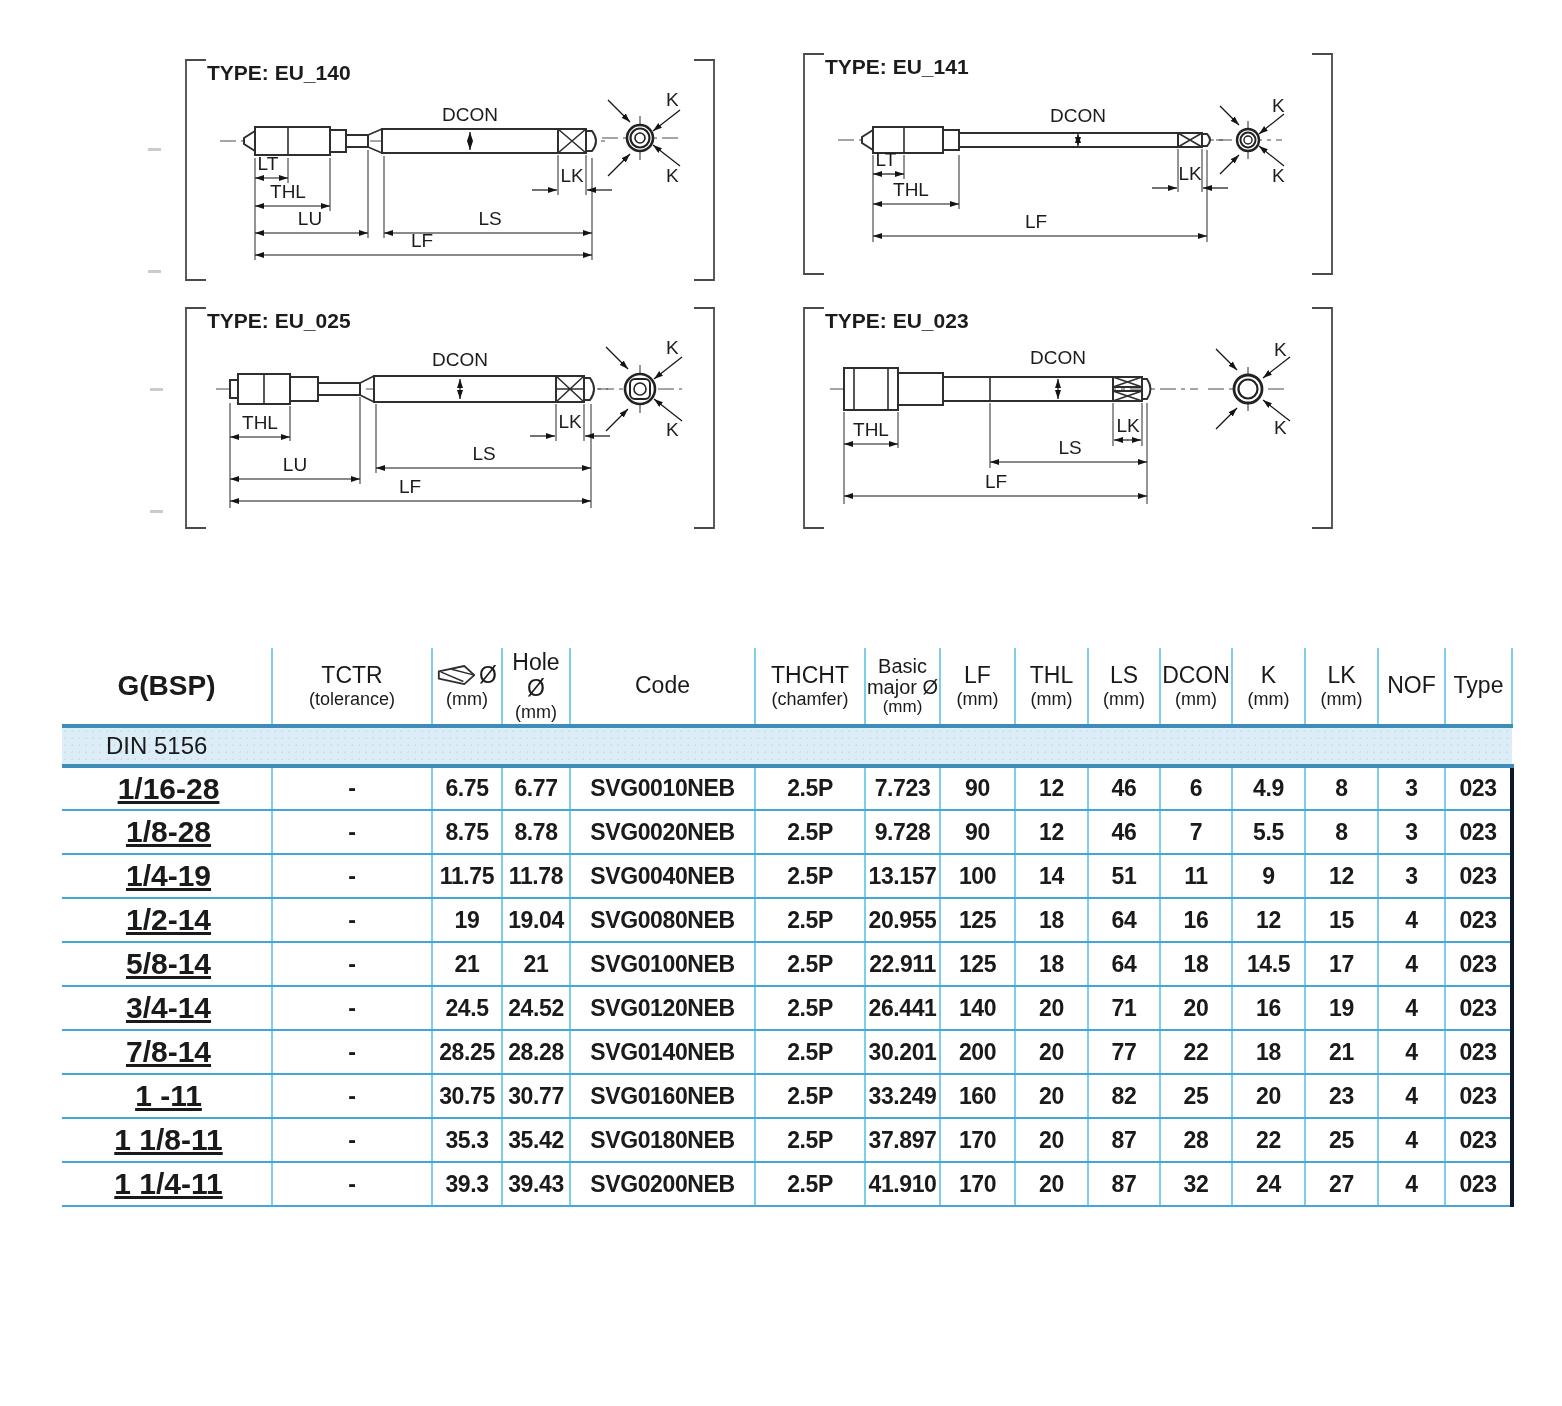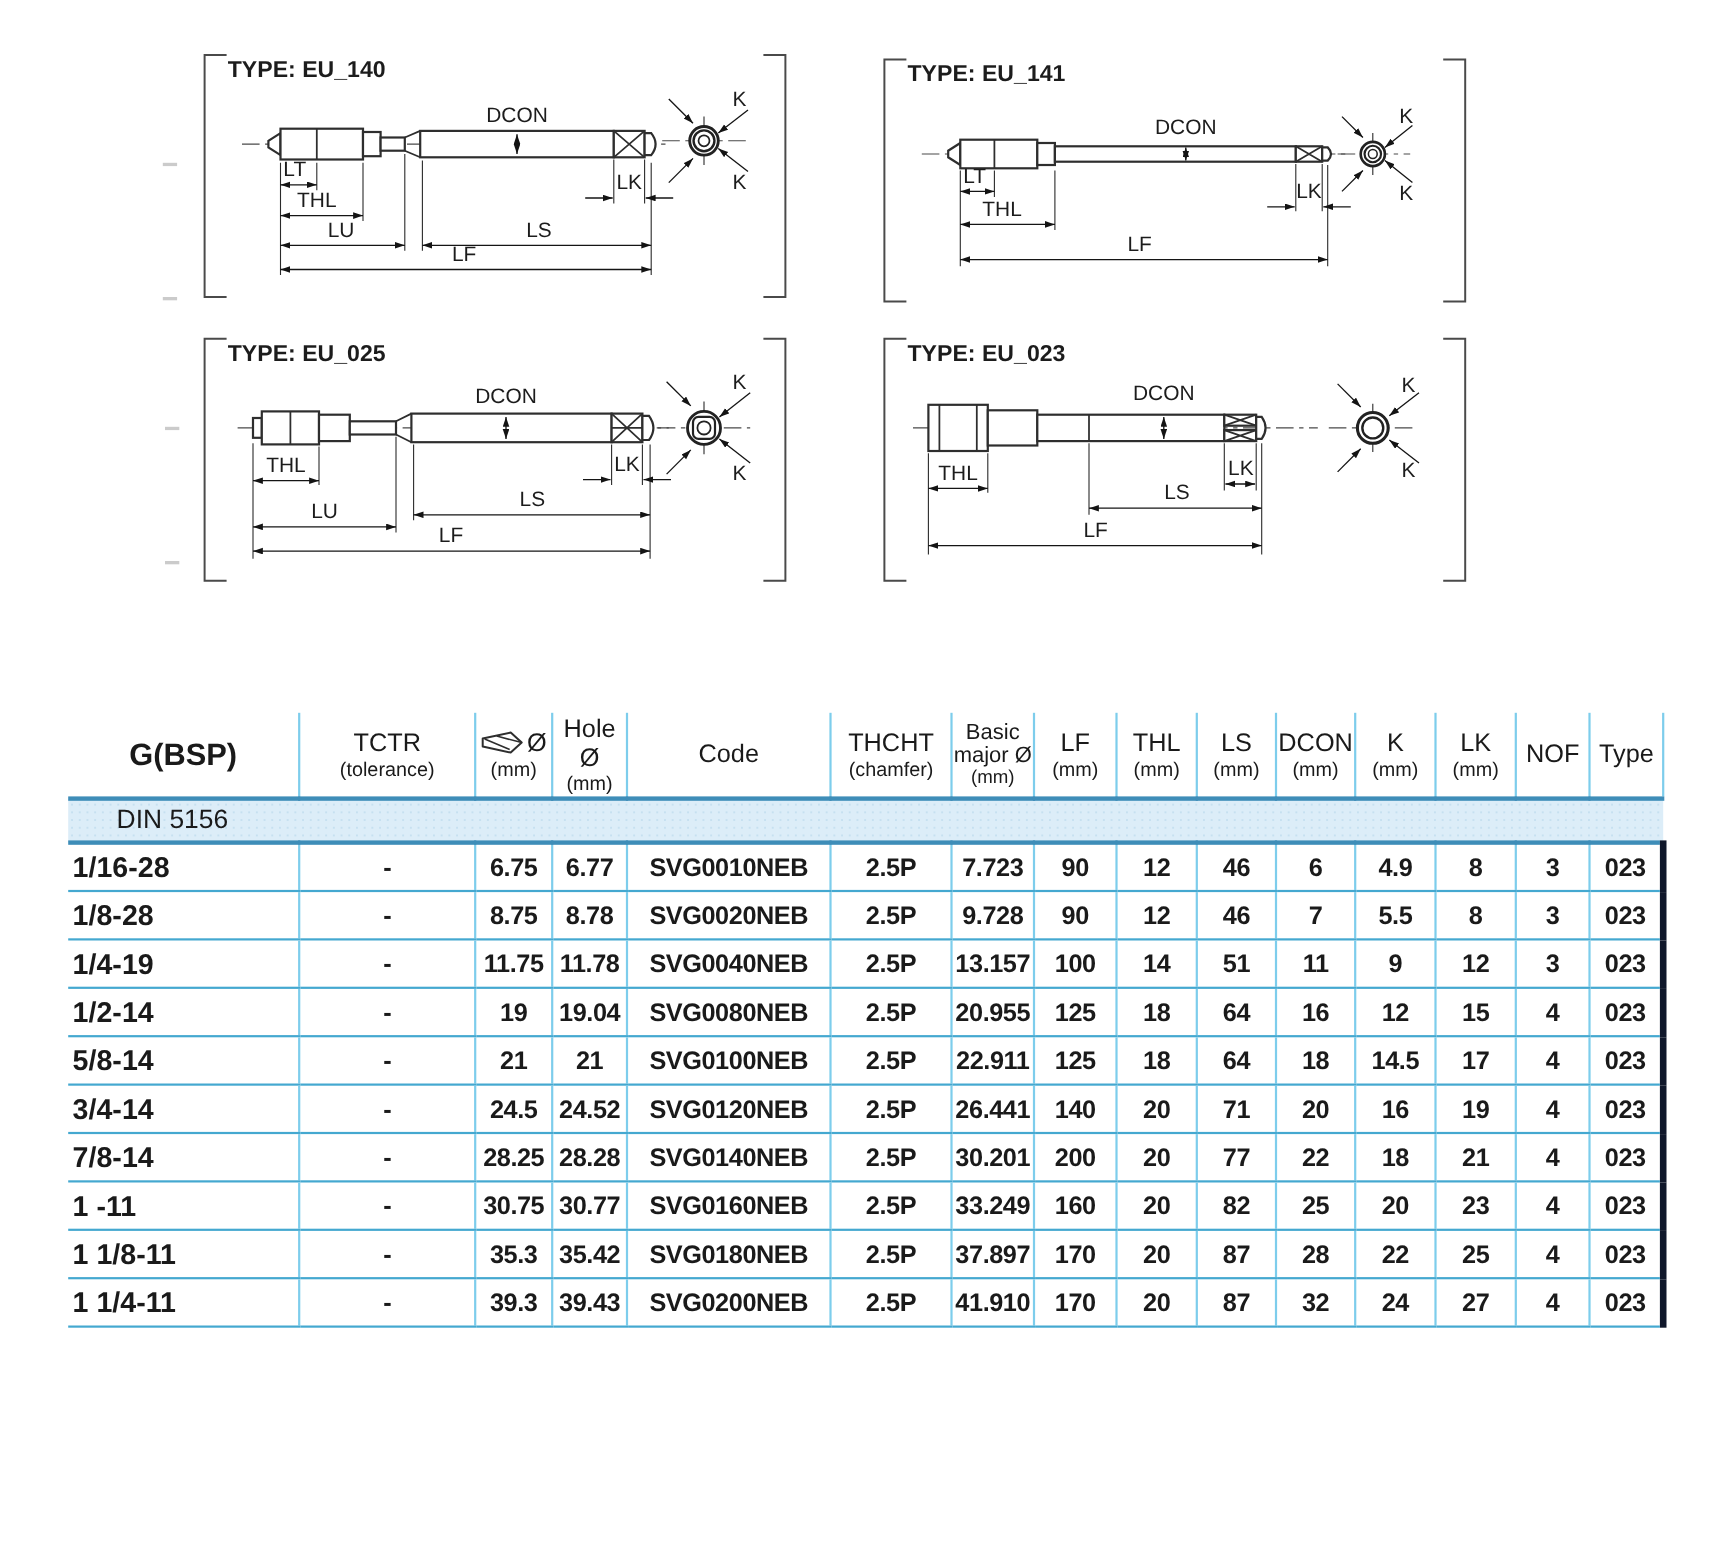--- a/index.html
+++ b/index.html
@@ -5,21 +5,21 @@
   * { margin:0; padding:0; box-sizing:border-box; }
   html,body { background:#ffffff; }
   body {
     width:1562px; height:1406px; position:relative;
     font-family:"Liberation Sans", sans-serif; color:#1a1a1a;
   }
   .page { position:absolute; inset:0; background:#ffffff; overflow:hidden; }
 
   
   .diagram { position:absolute; width:580px; height:250px; }
-  #d0 { left:160px; top:38px; }
+  #d0 { left:160px; top:48px; }
   #d1 { left:778px; top:42px; }
   #d2 { left:160px; top:296px; }
   #d3 { left:778px; top:296px; }
   .diagram svg { width:100%; height:100%; display:block; }
 
   .dtitle { font:bold 21px "Liberation Sans", sans-serif; fill:#1c1c1c; }
   .lbl    { font:19px "Liberation Sans", sans-serif; fill:#1c1c1c; }
   .part   { fill:#ffffff; stroke:#2e2e2e; stroke-width:2; }
   .thin   { fill:none; stroke:#2e2e2e; stroke-width:1.6; }
   .cl     { stroke:#4a4a4a; stroke-width:1; stroke-dasharray:16 5 4 5; fill:none; }
@@ -57,22 +57,22 @@
     border-top:4px solid #3e8db8; border-bottom:4px solid #3e8db8;
     font-size:24px; text-align:left; padding-left:44px; color:#1a1a1a;
   }
   tr.data { height:44px; }
   tr.data td {
     border-bottom:2px solid #44a8d0;
     text-align:center; font-weight:bold; font-size:23px; letter-spacing:-0.4px;
     vertical-align:middle;
   }
   tr.data td + td { border-left:2px solid #7dcdec; }
-  tr.data td:last-child { border-right:6px solid #0f172a; }
-  tr.data td.cell0 { text-align:left; padding-left:4px; font-size:26px; letter-spacing:0; }
+  tr.data td:last-child { border-right:4px solid #0f172a; }
+  tr.data td.cell0 { text-align:center; padding-left:4px; font-size:30px; letter-spacing:0;text-decoration:underline; }
 </style>
 </head>
 <body>
 <div class="page">
 
 <svg width="0" height="0" style="position:absolute" aria-hidden="true">
   <defs>
     <marker id="ar" markerUnits="userSpaceOnUse" markerWidth="10" markerHeight="8" refX="9" refY="3" orient="auto-start-reverse">
       <path d="M0,0 L9,3 L0,6 Z" fill="#141414"></path>
     </marker>

